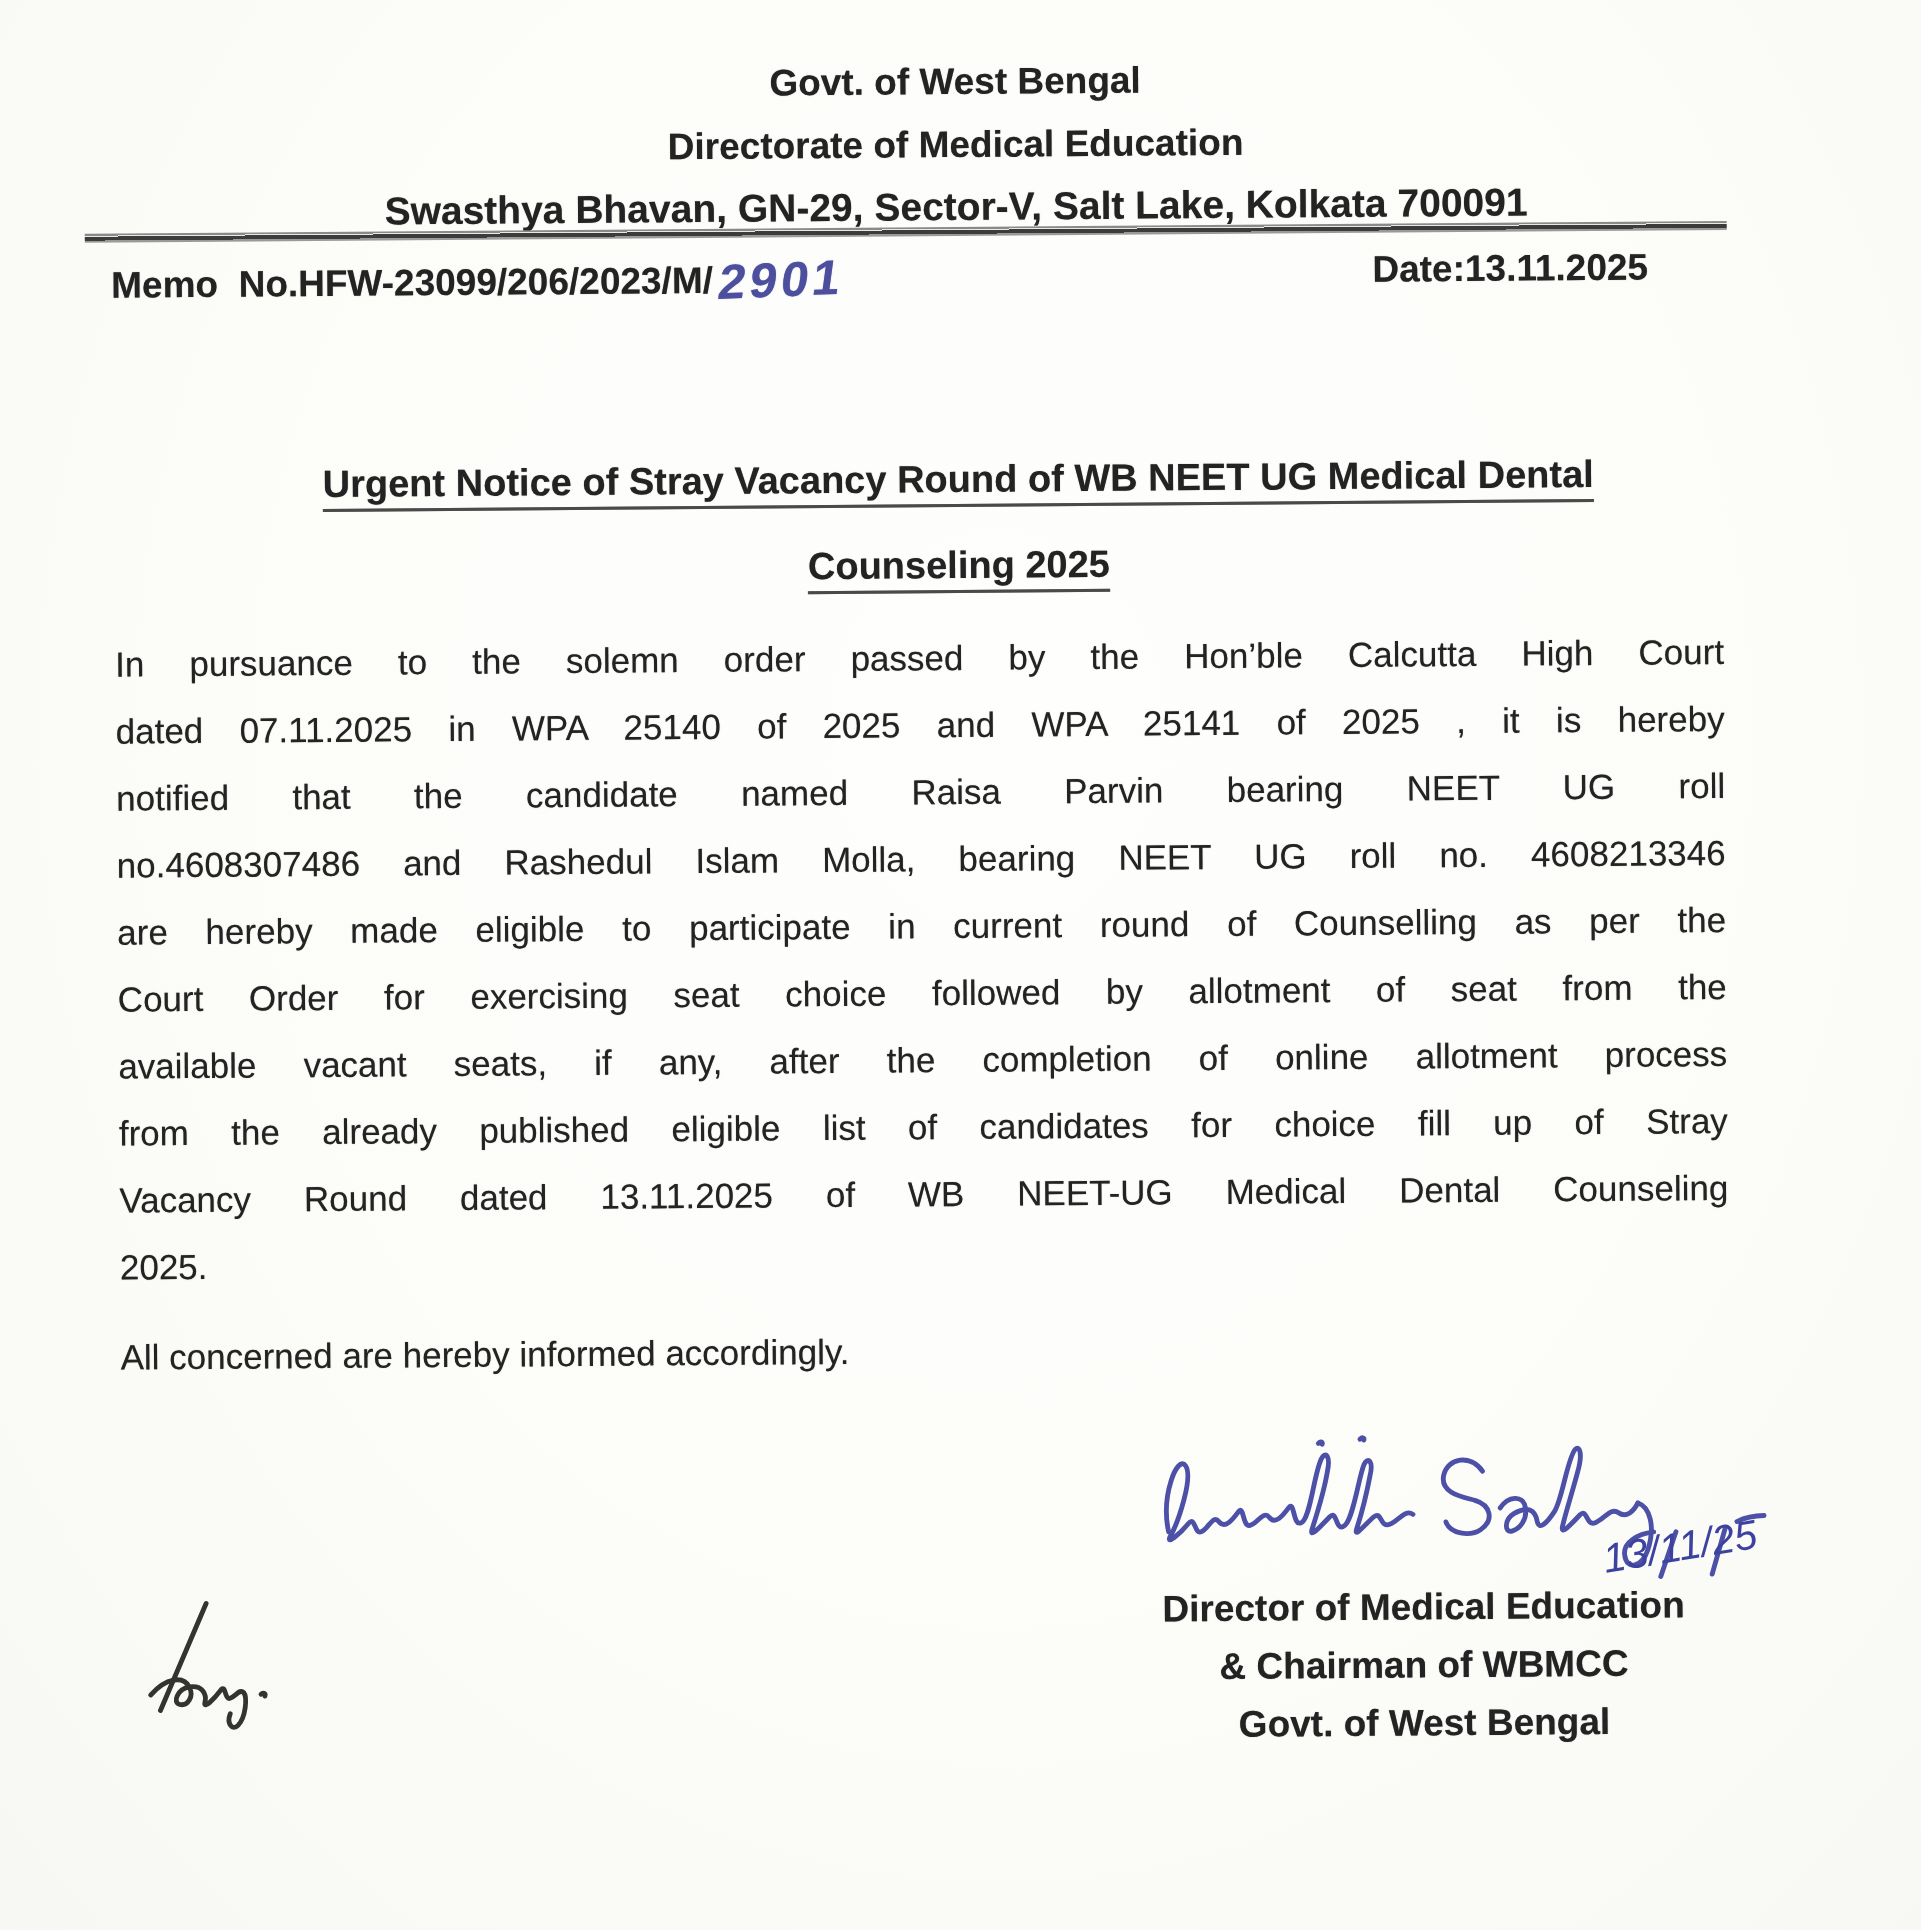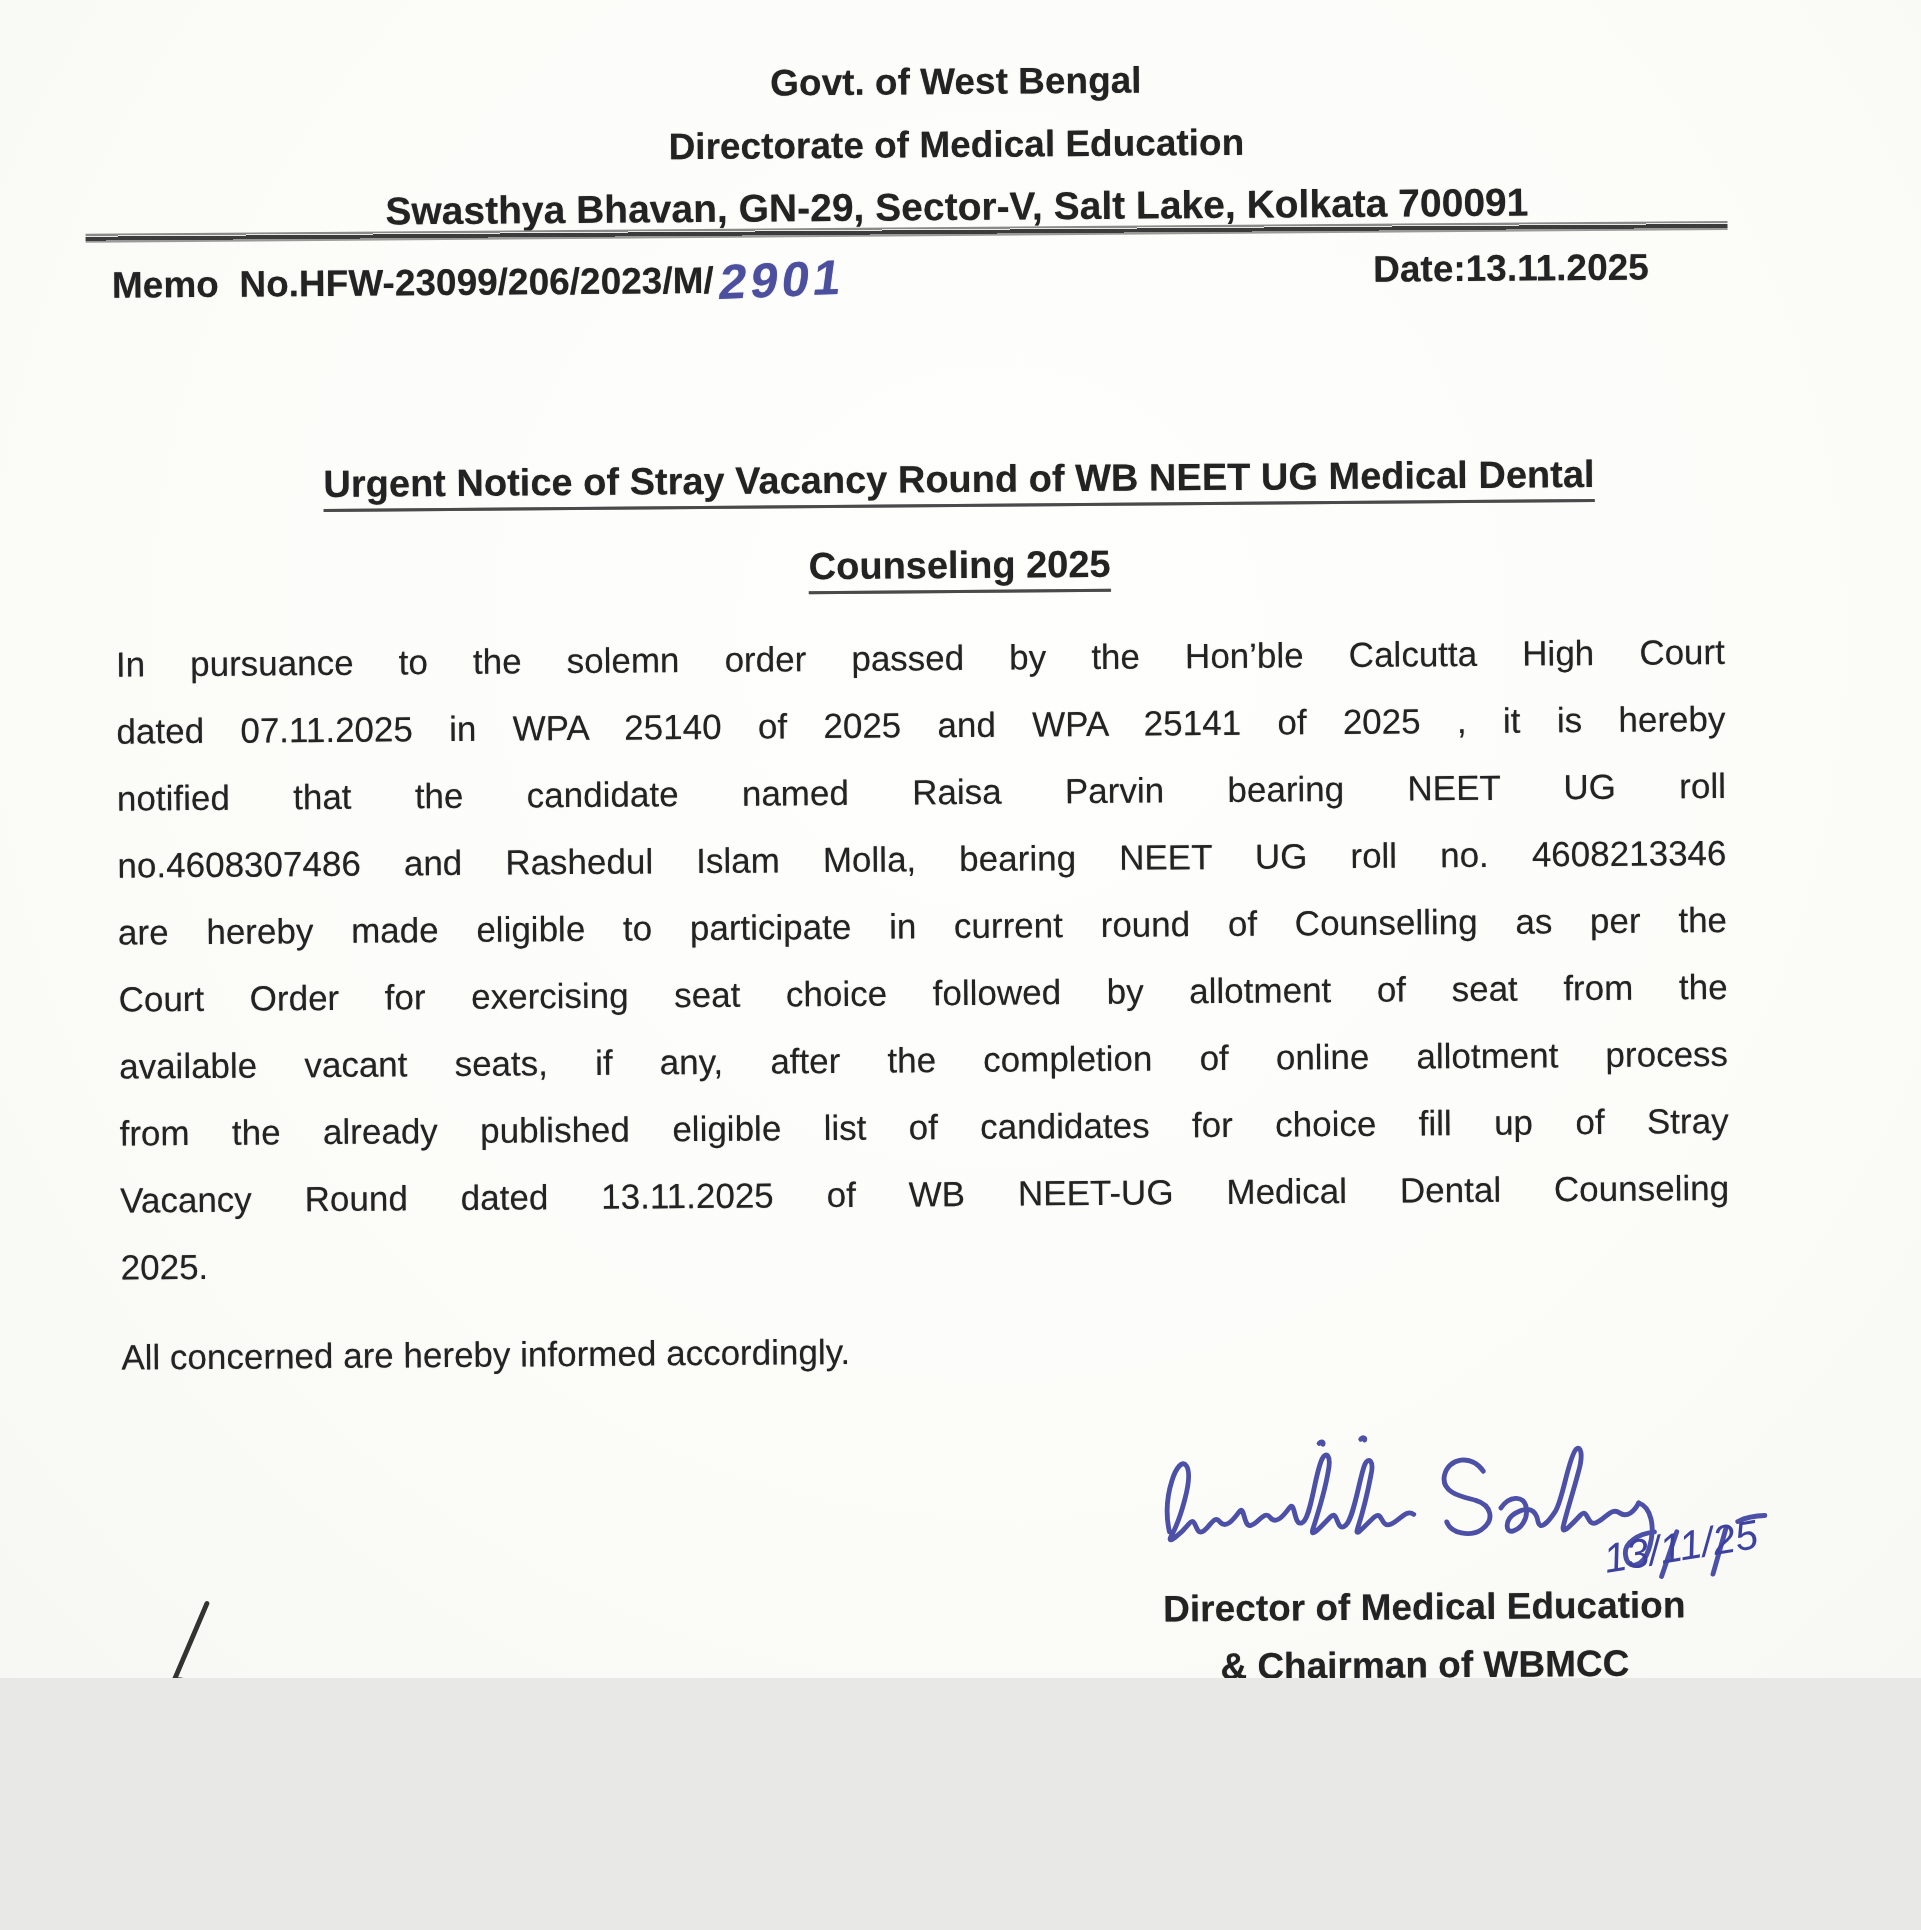--- a/index.html
+++ b/index.html
@@ -5,21 +5,21 @@
   * { margin: 0; padding: 0; box-sizing: border-box; }
   html, body { width: 1921px; height: 1930px; }
   body {
     font-family: "Liberation Sans", sans-serif;
     background: #e8e8e6;
     overflow: hidden;
   }
   .page {
     position: relative;
     width: 1921px;
-    height: 1678px;
+    height: 1930px;
     background: radial-gradient(ellipse at 52% 38%, #fefefd 0%, #fcfcf9 55%, #f7f7f3 100%);
     overflow: hidden;
   }
   .content {
     position: absolute;
     inset: 0;
     transform: rotate(-0.45deg);
     transform-origin: 50% 40%;
     color: #222;
   }

